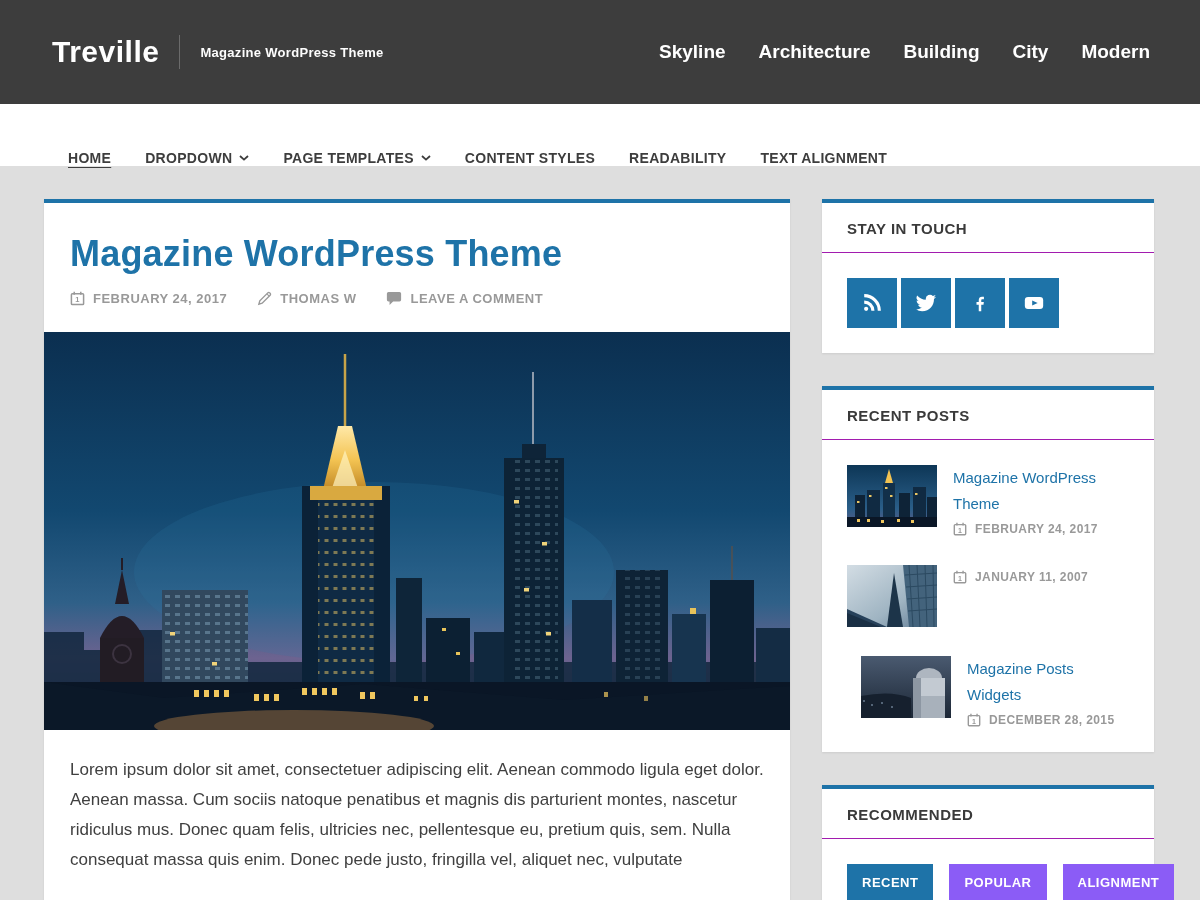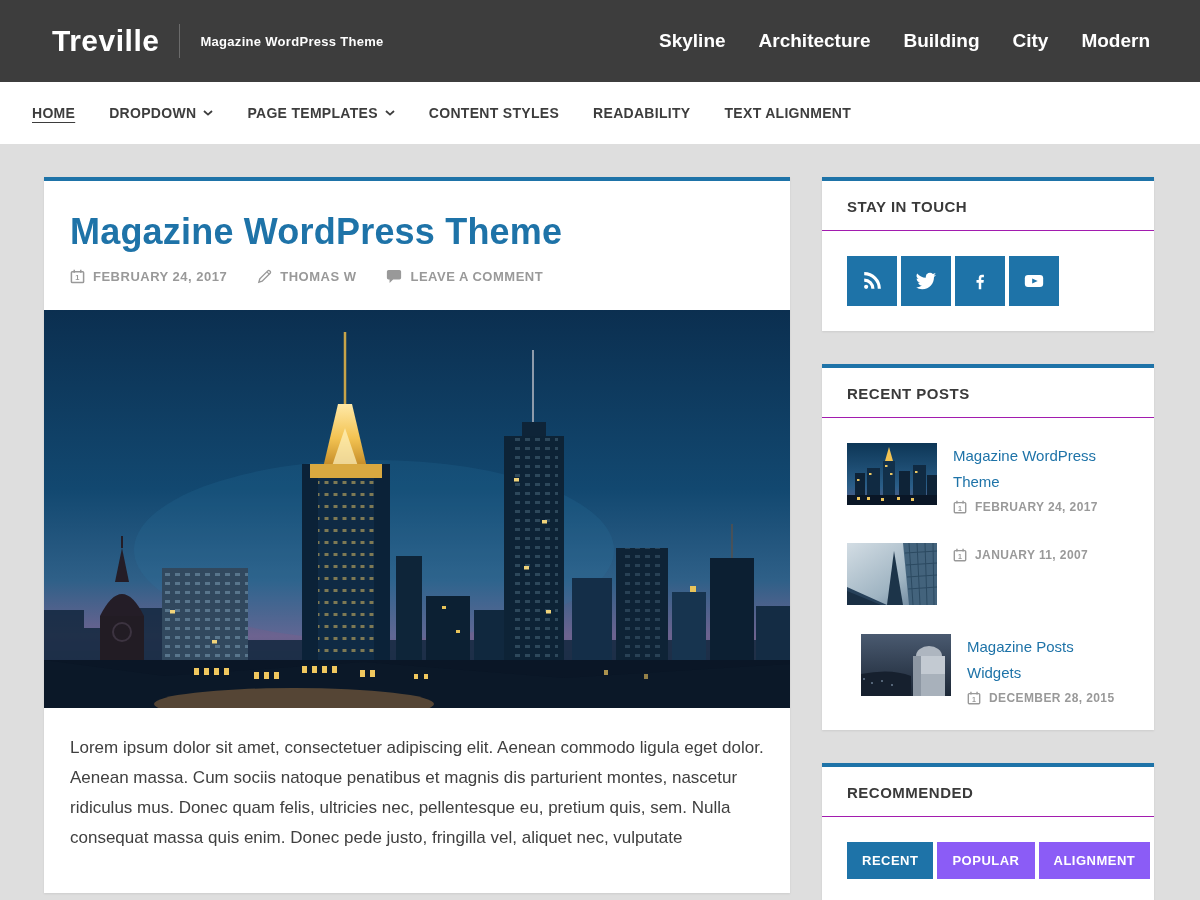--- a/index.html
+++ b/index.html
@@ -1,29 +1,29 @@
 <!DOCTYPE html>
 <html><head>
 <meta charset="utf-8">
 <style>
   * { margin:0; padding:0; box-sizing:border-box; }
   html,body { width:1200px; height:900px; overflow:hidden; }
   body { background:#dedede; font-family:"Liberation Sans", sans-serif; }
   a { text-decoration:none; cursor:pointer; }
 
   
-  .site-header { height:82px; background:#3d3d3d; display:flex; align-items:center; padding:0 50px 0 52px; }
+  .site-header { height:104px; background:#3d3d3d; display:flex; align-items:center; padding:0 50px 0 52px; }
   .logo { color:#fff; font-size:30px; font-weight:bold; letter-spacing:.5px; }
   .logo-sep { width:1px; height:34px; background:#6b6b6b; margin:0 20px; }
   .tagline { color:#fdfdfd; font-size:13px; font-weight:bold; letter-spacing:.3px; }
   .top-menu { margin-left:auto; display:flex; gap:33px; }
   .top-menu a { color:#fff; font-size:19px; font-weight:bold; }
 
   
-  .main-nav { height:62px; background:#fff; display:flex; align-items:center; padding-left:32px; gap:34px; }
+  .main-nav { height:62px; background:#fff; display:flex; align-items:flex-end; padding-left:68px; gap:34px; }
   .nav-item { font-size:14px; font-weight:bold; color:#3d3d3d; letter-spacing:.3px; display:flex; align-items:center; gap:7px; }
   .nav-item.active .nav-label { text-decoration:underline; text-underline-offset:4px; }
   .chev { color:#3d3d3d; display:inline-block; }
 
   
   .content { display:flex; padding:33px 44px 0; align-items:flex-start; }
   .main-col { width:746px; margin-right:32px; }
   .sidebar { width:332px; }
 
   .card { background:#fff; border-top:4px solid #1e73a8; box-shadow:0 1px 2px rgba(0,0,0,.08); }
@@ -45,21 +45,21 @@
   .social-row { display:flex; gap:4px; }
   .social-btn { width:50px; height:50px; background:#1e73a8; display:flex; align-items:center; justify-content:center; }
 
   .rp-item { display:flex; gap:16px; margin-bottom:29px; }
   .rp-item:last-child { margin-bottom:0;padding-left:14px; }
   .rp-thumb { width:90px; height:62px; flex:0 0 90px; display:block; }
   .rp-info { flex:1; min-width:0; }
   .rp-title { color:#1e73a8; font-size:15px; line-height:26px; display:block; }
   .rp-date { display:flex; align-items:center; gap:8px; color:#999; font-size:12px; font-weight:bold; letter-spacing:.4px; margin-top:5px; }
 
-  .tab-row { display:flex; gap:4px; }
+  .tab-row { display:flex; gap:16px; }
   .tab-btn { border:none; color:#fff; font-family:"Liberation Sans",sans-serif; font-size:13px; font-weight:bold; letter-spacing:.5px; padding:11px 15px; background:#8b5cf6; cursor:pointer; }
   .tab-btn.active { background:#1e73a8; }
 </style>
 </head>
 <body>
 
 <header class="site-header">
   <div class="logo">Treville</div>
   <div class="logo-sep"></div>
   <div class="tagline">Magazine WordPress Theme</div>

